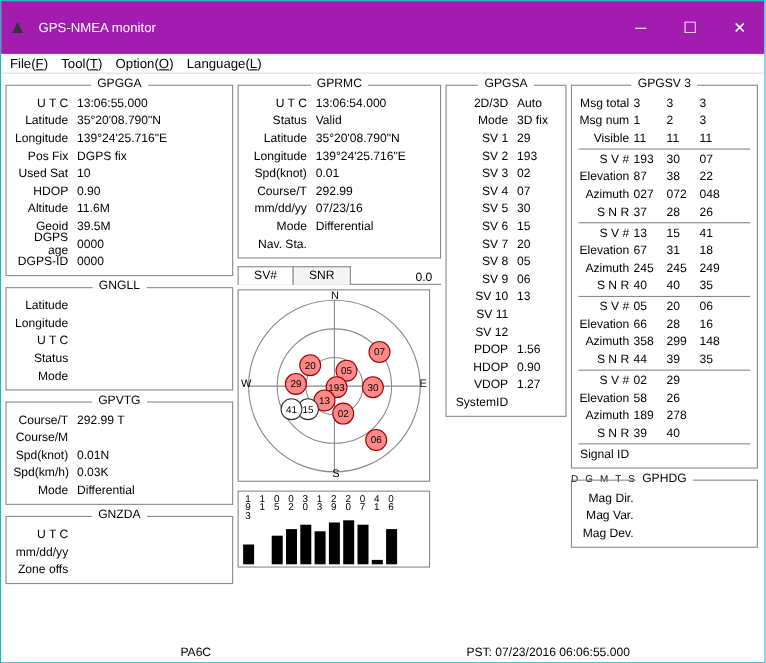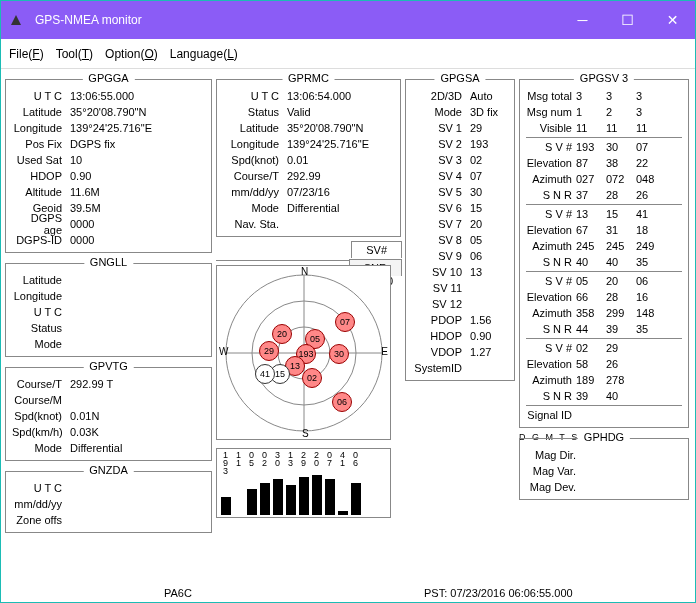--- a/index.html
+++ b/index.html
@@ -1,35 +1,35 @@
 <!DOCTYPE html>
 <html><head>
 <meta charset="utf-8">
 <style>
 * { box-sizing: border-box; margin: 0; padding: 0; }
 body { font-family: "Segoe UI", Arial, sans-serif; font-size: 11px; background: #fff; width: 696px; height: 603px; overflow: hidden; border: 1px solid #1bbcb5; }
-.titlebar { background: #8b5cf6; height: 38px; display: flex; align-items: center; color: #fff; }
+.titlebar { background: #a21caf; height: 48px; display: flex; align-items: center; color: #fff; }
 .titlebar .icon { width: 30px; display: flex; align-items: center; justify-content: center; }
 .titlebar .title { flex: 1; font-size: 12px; padding-left: 4px; }
 .titlebar .btn { width: 45px; height: 30px; display: flex; align-items: center; justify-content: center; color: #fff; font-size: 14px; }
-.menubar { height: 30px; display: flex; align-items: center; padding: 0 2px; font-size: 12px; border-bottom: 1px solid #ddd; }
+.menubar { height: 18px; display: flex; align-items: center; padding: 0 2px; font-size: 12px; border-bottom: 1px solid #ddd; }
 .menubar span { padding: 2px 6px; }
 .menubar u { text-decoration: underline; }
 .content { display: flex; padding: 4px; gap: 4px; }
 .col { display: flex; flex-direction: column; gap: 4px; }
 .panel { border: 1px solid #888; position: relative; padding: 8px 6px 4px 6px; margin-top: 6px; }
 .panel-title { position: absolute; top: -8px; left: 50%; transform: translateX(-50%); background: #fff; padding: 0 6px; font-size: 11px; white-space: nowrap; }
 .row { display: flex; height: 16px; align-items: center; }
 .row .lbl { width: 54px; text-align: right; padding-right: 4px; }
 .row .lbl.w { width: 60px; }
 .row .val { flex: 1; padding-left: 4px; white-space: nowrap; overflow: hidden; }
 .gpgsv .row .lbl { width: 50px; }
 .gpgsv .row .c { width: 30px; text-align: left; }
 .divider { height: 0; border-top: 1px solid #888; margin: 1px 0; }
-.tabs { display: flex; height: 20px; border-bottom: 1px solid #888; align-items: flex-end; flex-direction: column; }
+.tabs { display: flex; height: 20px; border-bottom: 1px solid #888; align-items: flex-end; }
 .tab { border: 1px solid #888; border-bottom: none; padding: 2px 14px; font-size: 11px; background: #fff; margin-right: -1px; margin-bottom:-1px;}
 .tab.inactive { background: #f4f4f4; margin-top: 2px; }
 .snrval { margin-left: auto; padding-right: 8px; }
 .skyview { border: 1px solid #888; width: 175px; height: 175px; position: relative; background: #fff; }
 .sat { position: absolute; width: 20px; height: 20px; border-radius: 50%; border: 1px solid #900; background: #f88; display: flex; align-items: center; justify-content: center; font-size: 9px; transform: translate(-50%,-50%); }
 .sat.white { background: #fff; border: 1px solid #333; }
 .dirlabel { position: absolute; font-size: 10px; }
 .bars { border: 1px solid #888; width: 175px; height: 70px; margin-top: 4px; position: relative; display:flex; padding:2px; }
 .barcol { width: 13px; display:flex; flex-direction:column; align-items:center;}
 .barcol .num { font-size:9px; line-height:8px; text-align:center;}

